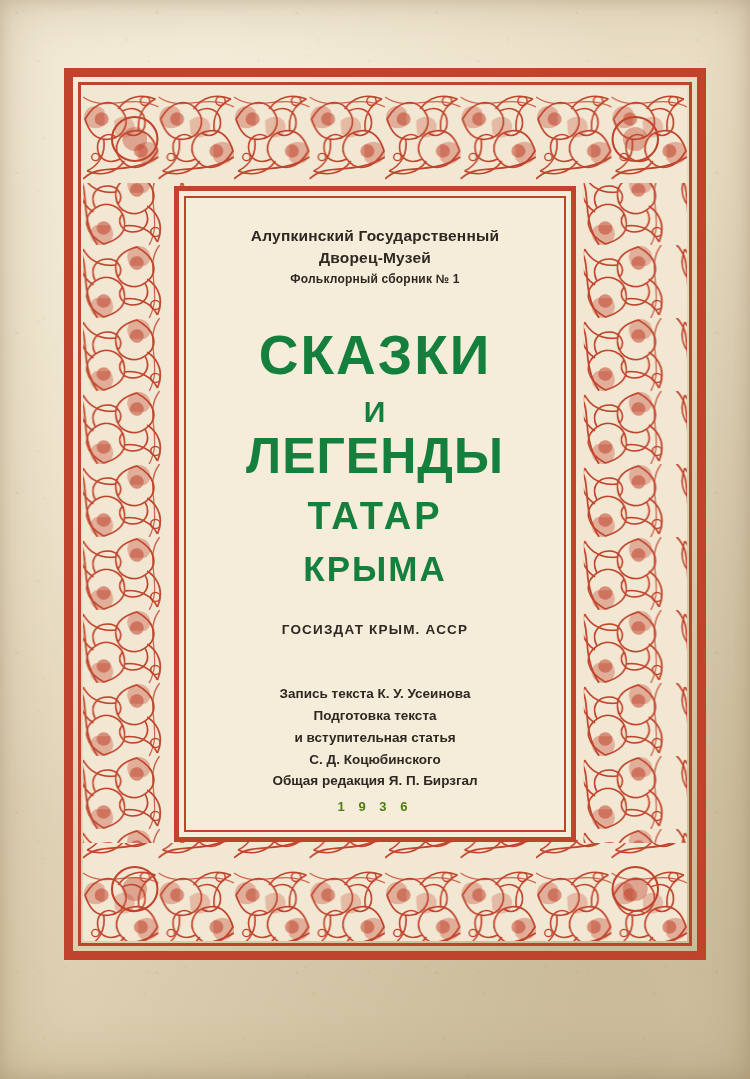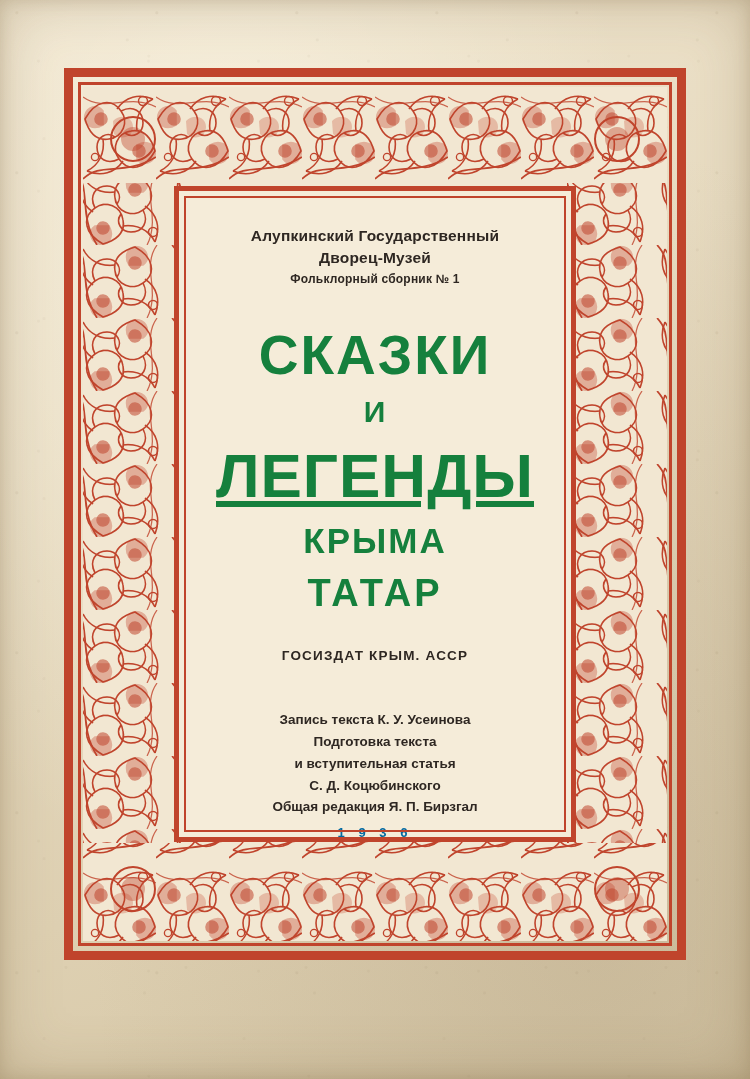--- a/index.html
+++ b/index.html
@@ -50,20 +50,21 @@
       inset 0 0 16px rgba(120,95,55,.22);
   }
 
   
   #frame {
     position: absolute;
     left: 64px;
     top: 68px;
     width: 622px;
     height: 892px;
+    padding-left: 20px;
   }
   .frame-band {
     position: absolute;
     inset: 0;
     border: 9px solid #c0442c;
     box-sizing: border-box;
   }
   .frame-band.inner2 {
     inset: 14px;
     border-width: 3px;
@@ -128,24 +129,23 @@
   #t-skazki {
     font-size: 55px;
     margin-top: 40px;
     letter-spacing: 2px;
   }
   #t-i {
     font-size: 30px;
     margin-top: 14px;
   }
   #t-legendy {
-    font-size: 62px;
-    margin-top: 18px;
+    font-size: 50px;
+    margin-top: 4px;
     letter-spacing: 1px;
-    text-decoration: underline;
   }
   #t-tatar {
     font-size: 38px;
     margin-top: 16px;
     letter-spacing: 3px;
   }
   #t-kryma {
     font-size: 35px;
     margin-top: 16px;
     letter-spacing: 2px;
@@ -166,21 +166,21 @@
     font-size: 13.5px;
     font-weight: bold;
     letter-spacing: 1.2px;
     color: #2e2722;
   }
   #year {
     margin-top: 7px;
     font-size: 13px;
     font-weight: bold;
     letter-spacing: 5px;
-    color: #0369a1;
+    color: #4d7c0f;
   }
 
   
   #watermark {
     position: absolute;
     left: 48px;
     bottom: 28px;
     font-family: "Liberation Sans", sans-serif;
     font-size: 29px;
     color: #ffffff;
@@ -259,22 +259,22 @@
     <div id="inner-panel">
       <div id="title-block">
 
         <div class="museum-line">Алупкинский Государственный</div>
         <div class="museum-line">Дворец-Музей</div>
         <div class="museum-line small">Фольклорный сборник № 1</div>
 
         <div class="main-title" id="t-skazki">СКАЗКИ</div>
         <div class="main-title" id="t-i">И</div>
         <div class="main-title" id="t-legendy">ЛЕГЕНДЫ</div>
+        <div class="main-title" id="t-tatar">ТАТАР</div>
         <div class="main-title" id="t-kryma">КРЫМА</div>
-        <div class="main-title" id="t-tatar">ТАТАР</div>
 
         <div id="imprint">ГОСИЗДАТ КРЫМ. АССР</div>
 
         <div id="credits">
           <span class="ln">Запись текста К. У. Усеинова</span>
           <span class="ln">Подготовка текста</span>
           <span class="ln">и вступительная статья</span>
           <span class="ln nm">С. Д. Коцюбинского</span>
           <span class="ln">Общая редакция Я. П. Бирзгал</span>
         </div>

